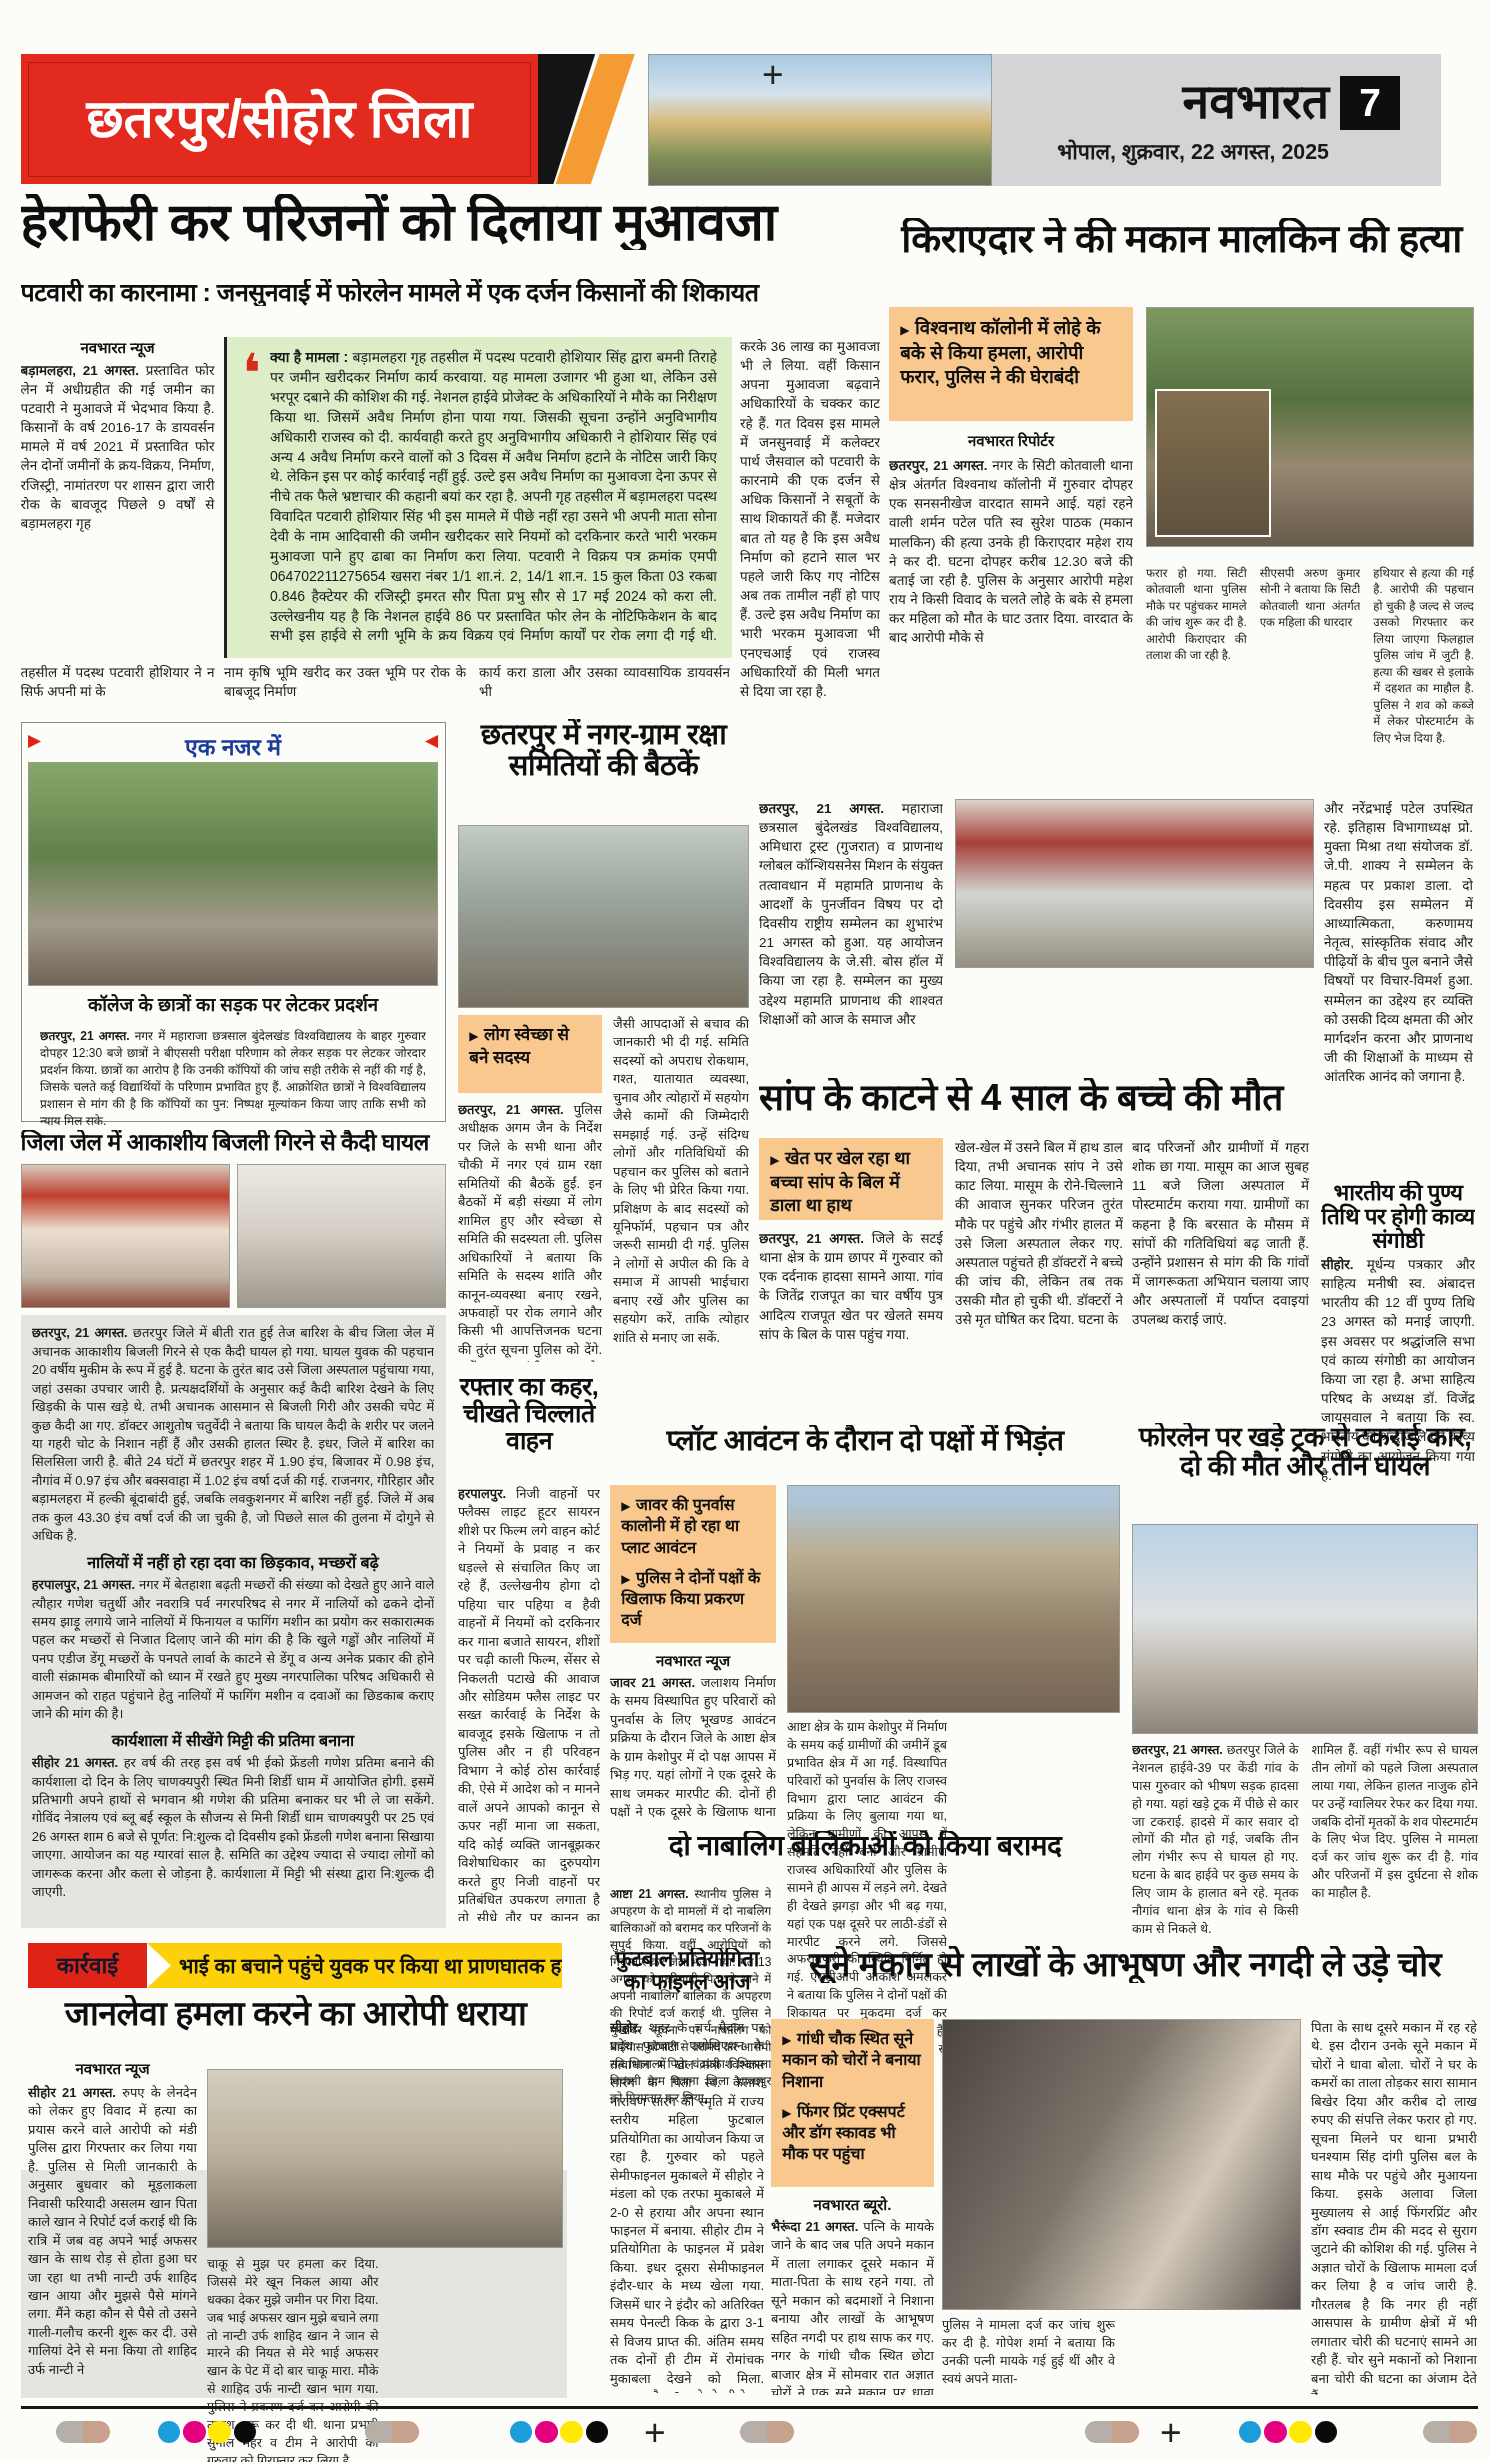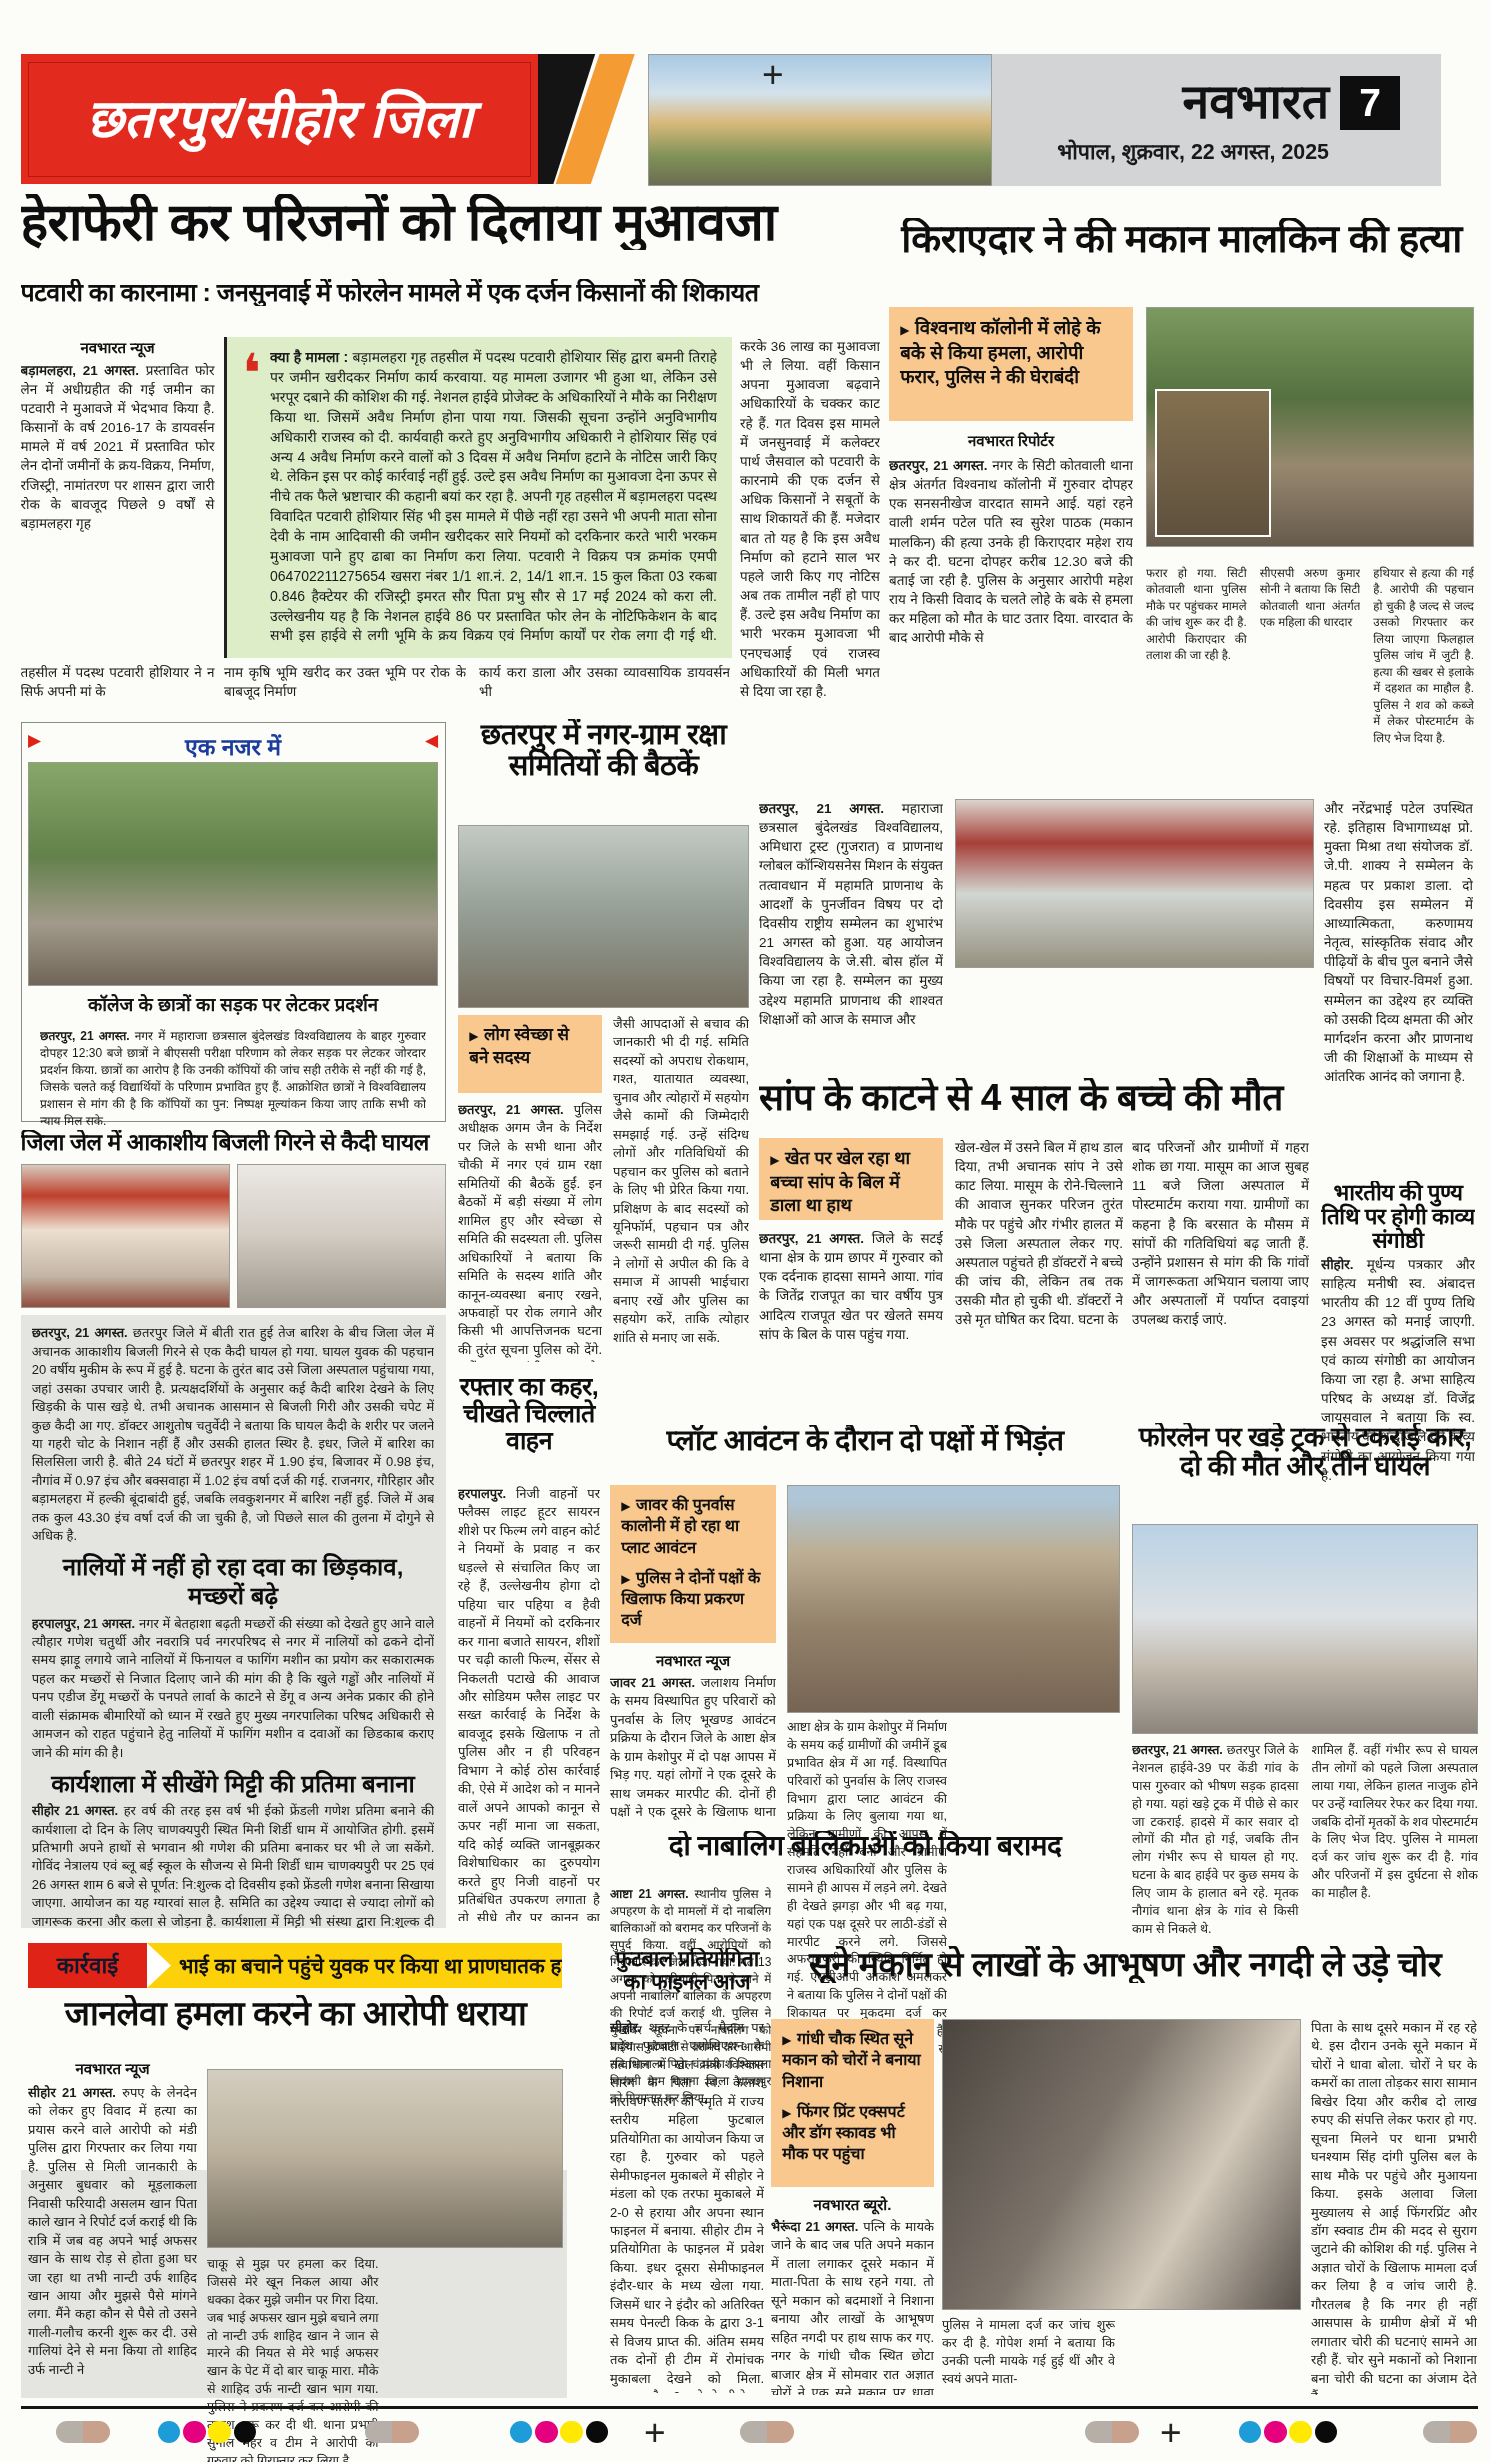--- a/index.html
+++ b/index.html
@@ -22,37 +22,37 @@
   .ph-jailgate{background:linear-gradient(180deg,#d8cfc2 0%,#bf3f2c 22%,#ecdfcf 46%,#c2b5a5 78%,#8f4a3a 100%);}
   .ph-hospital{background:linear-gradient(180deg,#ece9e4 0%,#d3cdc4 48%,#9d968b 100%);}
   .ph-dais{background:linear-gradient(180deg,#dcd8d0 0%,#a63f38 26%,#d2d6d1 56%,#94907f 100%);}
   .ph-clash{background:linear-gradient(180deg,#aec6d8 6%,#bcae93 30%,#93816a 62%,#756453 100%);}
   .ph-wreck{background:linear-gradient(180deg,#b9d2e5 0%,#dde1e4 44%,#c0b7aa 70%,#8a847c 100%);}
   .ph-police{background:linear-gradient(180deg,#d4cec1 0%,#bcb29d 46%,#756d60 100%);}
   .ph-search{background:linear-gradient(120deg,#4a443e 0%,#7d746b 42%,#d2c9ba 68%,#57504a 100%);}
   .inset-box{position:absolute;left:9.3px;top:32%;width:36%;height:62%;border:2.8px solid #fff;
              background:linear-gradient(180deg,#83704f 0%,#5f513e 100%);}
   .greybox{background:#e4e4e1;}
-  .subhead2{font-weight:800;font-size:24px;text-align:center;line-height:1.2;color:#0d0d0d;margin:7.5px 0 3.7px 0;}
+  .subhead2{font-weight:800;font-size:16px;text-align:center;line-height:1.2;color:#0d0d0d;margin:7.5px 0 3.7px 0;}
   .quote-mark{float:left;color:#d92b1d;font-size:54px;line-height:0.8;margin:3.7px 9.3px 0 0;font-weight:900;}
   .cols2{column-count:2;column-gap:13px;}
   .cols3{column-count:3;column-gap:13px;margin-top:8px;}
   .mark-pair{position:absolute;width:54px;height:22.4px;border-radius:11.2px;
              background:linear-gradient(90deg,#b6afa8 0 50%,#c8a18c 50% 100%);}
   .cmyk{position:absolute;display:flex;gap:2.8px;}
   .cmyk i{width:22.4px;height:22.4px;border-radius:50%;display:block;}
   .crosshair{position:absolute;font-size:37px;font-weight:300;color:#222;line-height:1;}
   .bullet-item{margin:0 0 9.3px 0;}
 </style>
 </head>
 <body>
 
 <div id="page">
 
-  <div class="abs" style="left:20.5px;top:54px;width:518px;height:130px;background:#e22b1e;font-style:italic;">
+  <div class="abs" style="left:20.5px;top:54px;width:518px;height:130px;background:#e22b1e;">
     <div class="abs" style="left:7.5px;top:7.5px;right:7.5px;bottom:7.5px;border:1.9px solid #b8170e;"></div>
     <div class="abs ctr" style="left:0;top:0;width:100%;line-height:130px;font-size:53px;font-weight:900;color:#fff;white-space:nowrap;overflow:hidden;">छतरपुर/सीहोर जिला</div>
   </div>
   <div class="abs" style="left:538px;top:54px;width:110px;height:130px;">
     <div class="abs" style="left:0;top:0;width:100%;height:100%;background:#141414;clip-path:polygon(0 0,52% 0,14% 100%,0 100%);"></div>
     <div class="abs" style="left:0;top:0;width:100%;height:100%;background:#f49b33;clip-path:polygon(56% 0,88% 0,48% 100%,16% 100%);"></div>
   </div>
   <div class="abs photo ph-temple" style="left:648px;top:54px;width:344px;height:132px;"></div>
   <div class="abs" style="left:992px;top:54px;width:449px;height:132px;background:#d2d4d6;">
     <div class="abs" style="right:112px;top:13px;font-size:48px;font-weight:900;color:#111;white-space:nowrap;">नवभारत</div>

